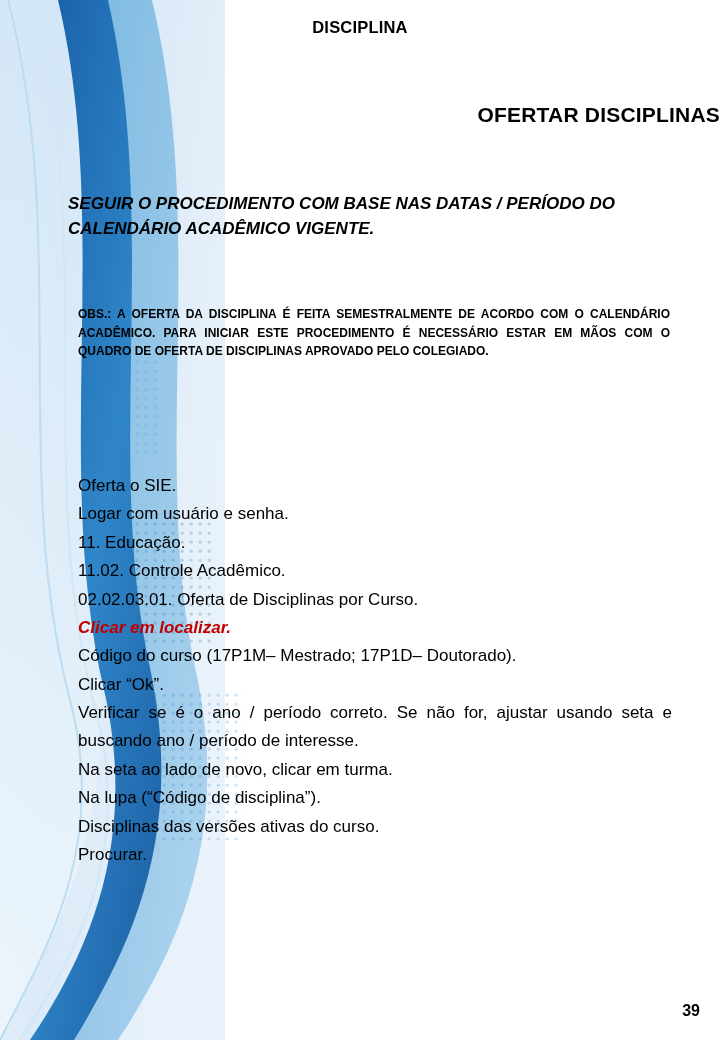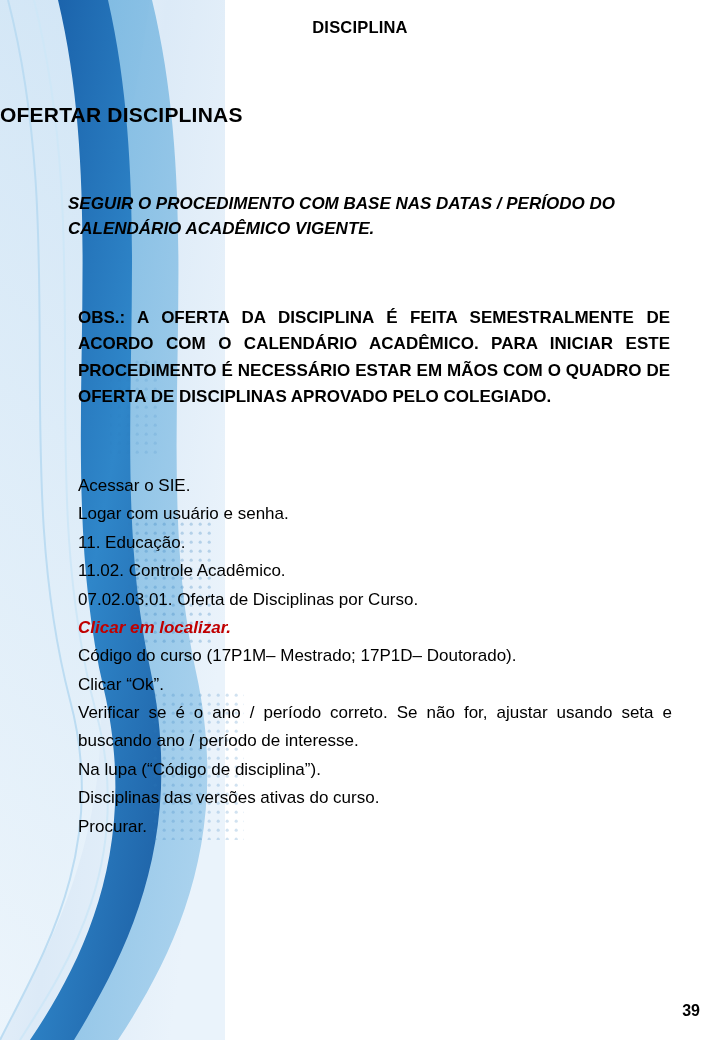--- a/index.html
+++ b/index.html
@@ -43,21 +43,21 @@
     font-size: 16.5px;
     font-weight: bold;
     letter-spacing: 0.2px;
   }
 
   .title-main {
     position: absolute;
     top: 103px;
     left: 0;
     width: 720px;
-    text-align: left;
+    text-align: right;
     font-size: 21px;
     font-weight: bold;
     letter-spacing: 0.2px;
   }
 
   .subtitle {
     position: absolute;
     top: 192px;
     left: 68px;
     width: 590px;
@@ -66,21 +66,21 @@
     font-weight: bold;
     font-style: italic;
     line-height: 1.45;
   }
 
   .obs {
     position: absolute;
     top: 305px;
     left: 78px;
     width: 592px;
-    font-size: 17px;
+    font-size: 12px;
     font-weight: bold;
     line-height: 1.55;
     text-align: justify;
     text-align-last: left;
   }
 
   .steps {
     position: absolute;
     top: 472px;
     left: 78px;
@@ -158,29 +158,30 @@
 
   <div class="title-small">DISCIPLINA</div>
 
   <div class="title-main">OFERTAR DISCIPLINAS</div>
 
   <div class="subtitle">SEGUIR O PROCEDIMENTO COM BASE NAS DATAS / PERÍODO DO CALENDÁRIO ACADÊMICO VIGENTE.</div>
 
   <div class="obs">OBS.: A OFERTA DA DISCIPLINA É FEITA SEMESTRALMENTE DE ACORDO COM O CALENDÁRIO ACADÊMICO. PARA INICIAR ESTE PROCEDIMENTO É NECESSÁRIO ESTAR EM MÃOS COM O QUADRO DE OFERTA DE DISCIPLINAS APROVADO PELO COLEGIADO.</div>
 
   <div class="steps" id="steps-list">
-      <p>Acessar o SIE.</p>
+      <p>Oferta o SIE.</p>
       <p>Logar com usuário e senha.</p>
       <p>11. Educação.</p>
       <p>11.02. Controle Acadêmico.</p>
-      <p>07.02.03.01. Oferta de Disciplinas por Curso.</p>
+      <p>02.02.03.01. Oferta de Disciplinas por Curso.</p>
       <p class="red">Clicar em localizar.</p>
       <p>Código do curso (17P1M– Mestrado; 17P1D– Doutorado).</p>
       <p>Clicar <b>“Ok”.</b></p>
       <p>Verificar se é o ano / período correto. Se não for, ajustar usando seta e buscando ano / período de interesse.</p>
+      <p>Na seta ao lado de novo, clicar em turma.</p>
       <p>Na lupa <b>(“Código de disciplina”).</b></p>
       <p>Disciplinas das versões ativas do curso.</p>
       <p>Procurar.</p>
     </div>
 
   <div class="page-number">39</div>
 
 </div>
 
 </body></html>

